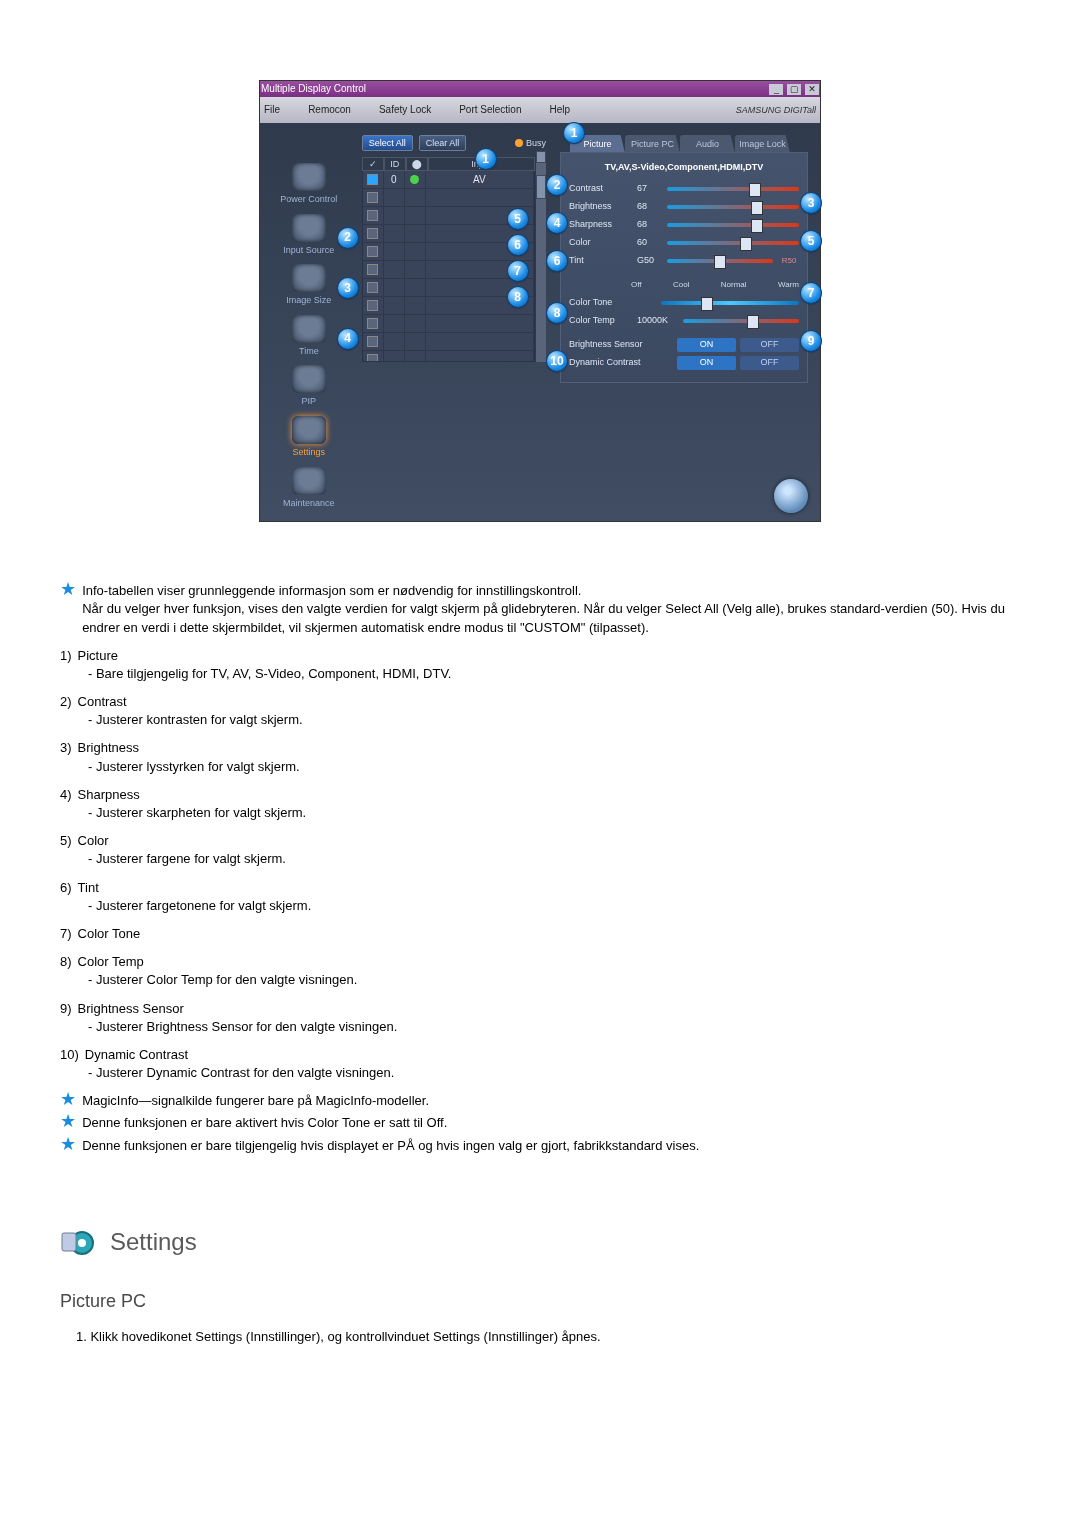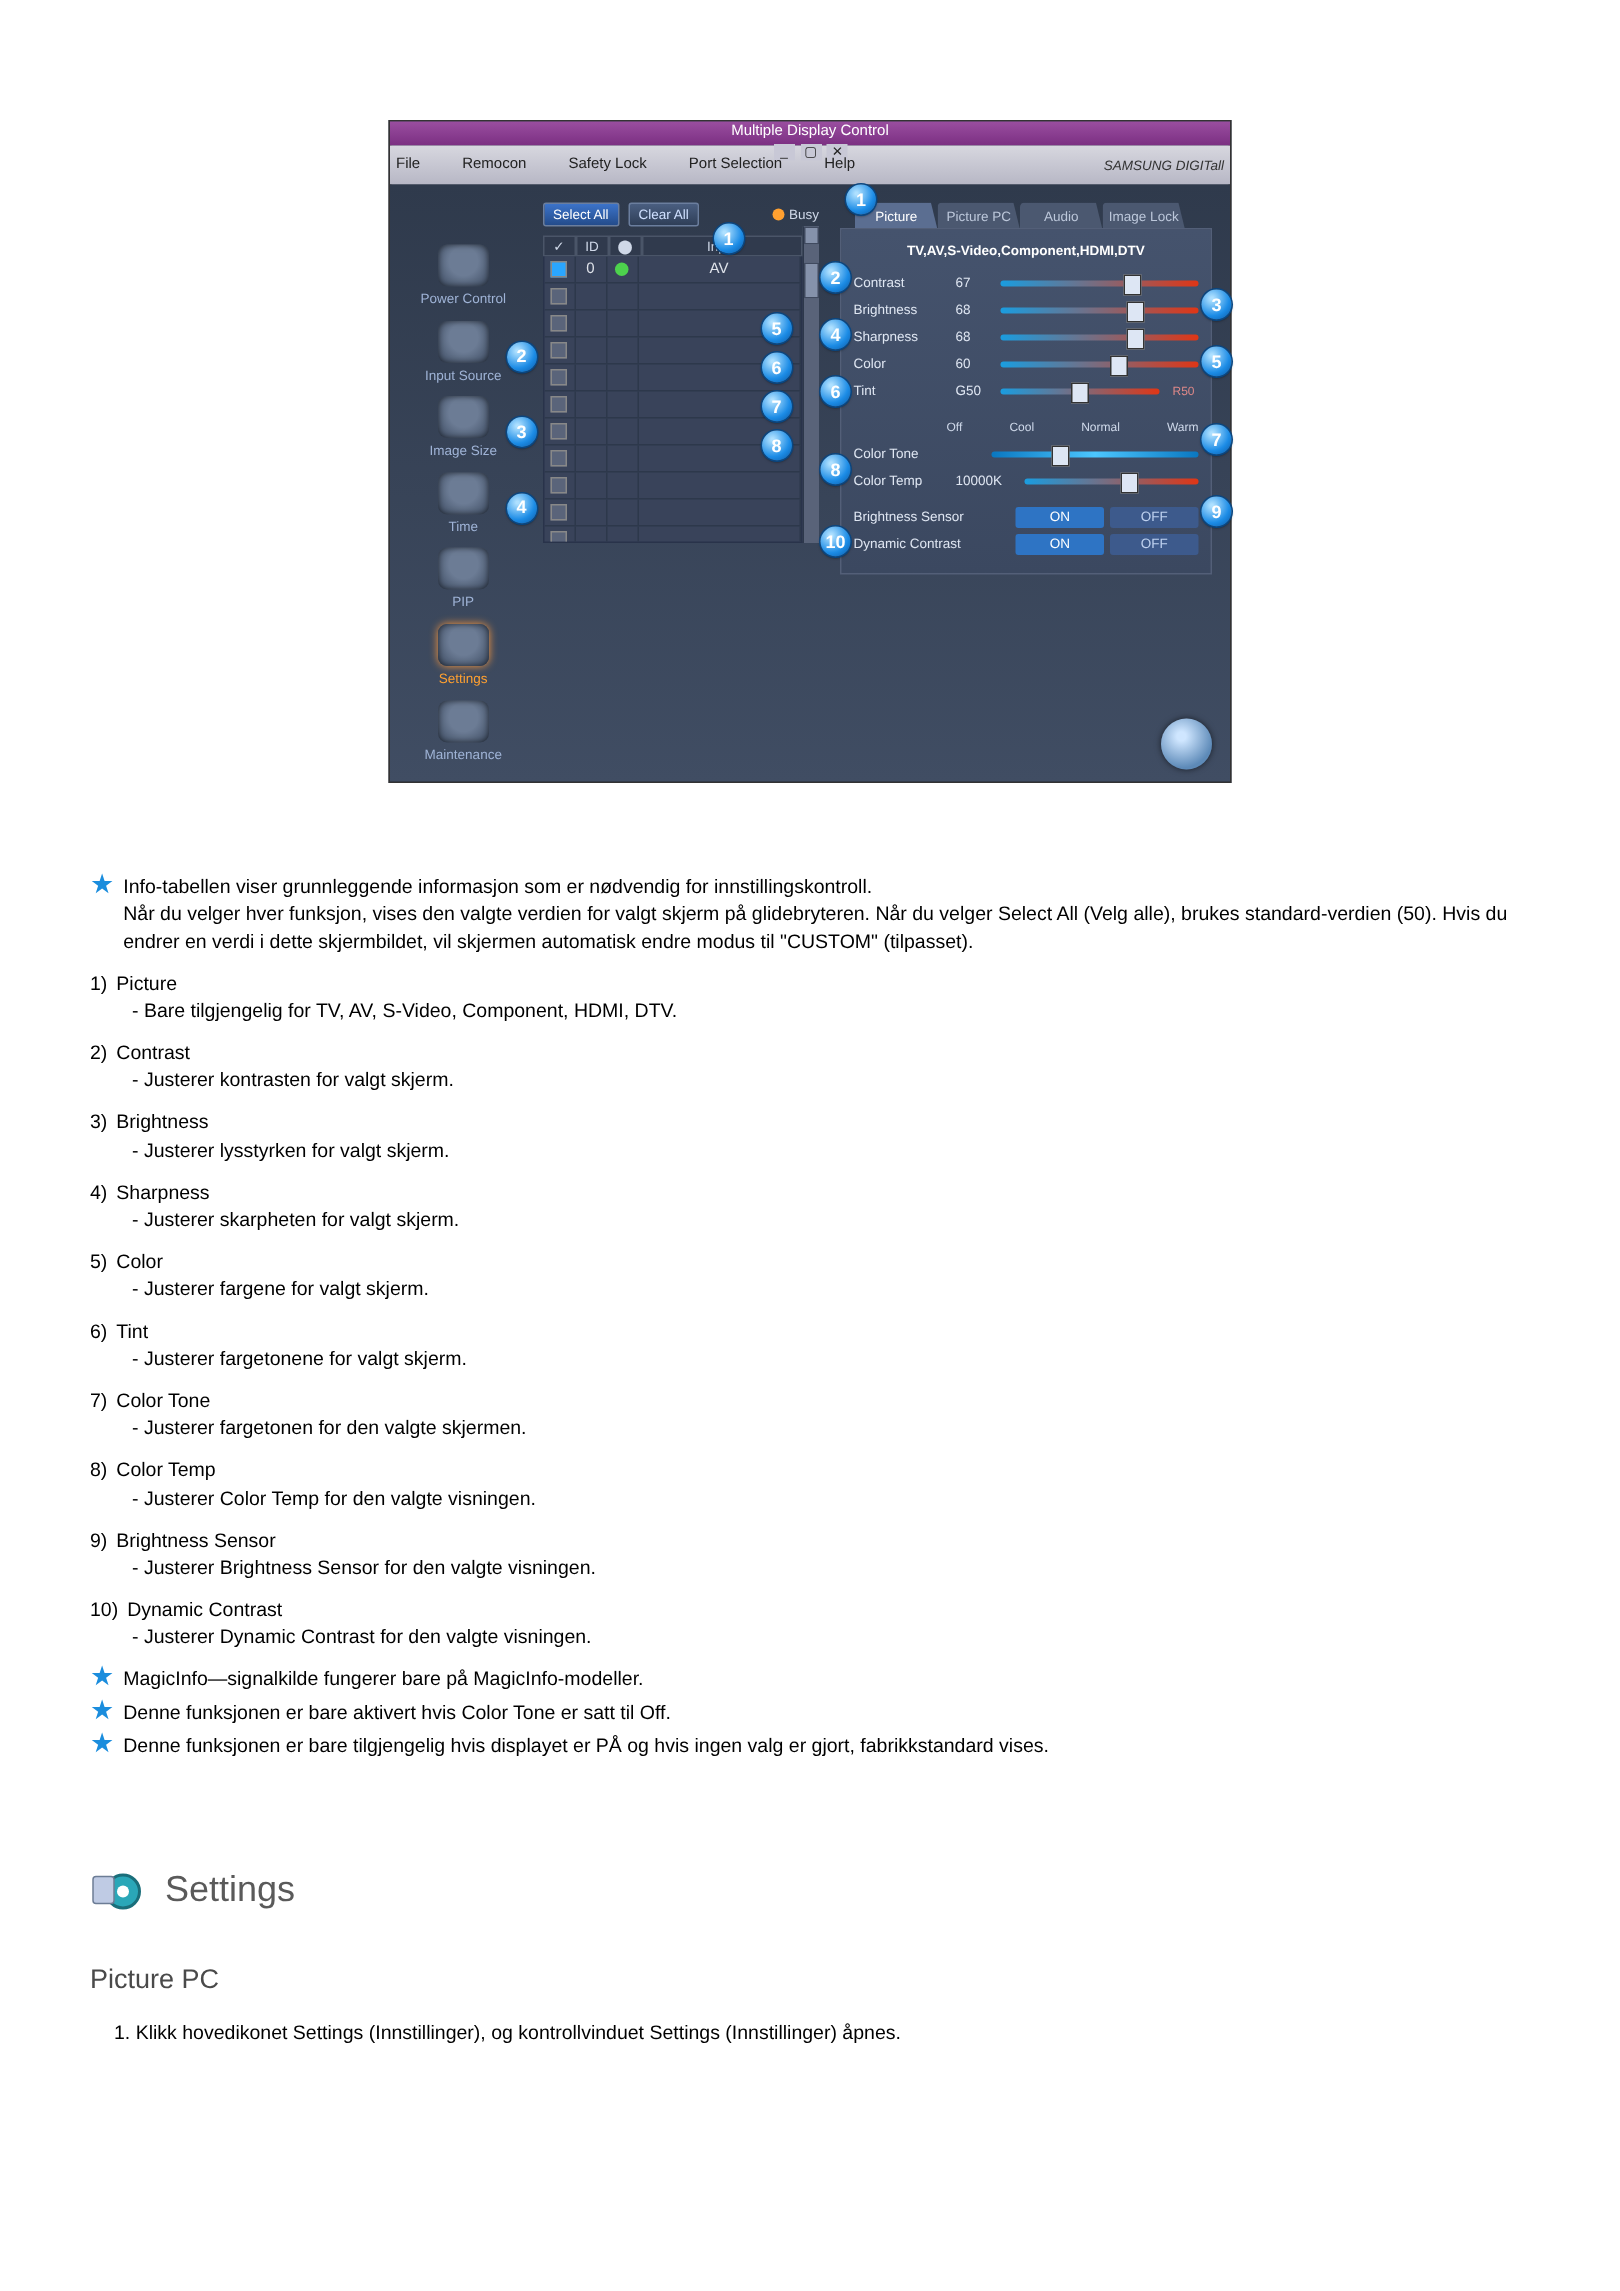--- a/index.html
+++ b/index.html
@@ -27,23 +27,22 @@
     color: #dfe3ea;
     position: relative;
     box-shadow: 0 0 0 1px #000 inset;
   }
   .titlebar {
     height: 16px;
     background: linear-gradient(#9a4ea0,#7b2f82);
     color: #fff;
     display: flex;
     align-items: center;
-    padding: 0 20px;
+    padding: 0 1px;
     font-size: 10px;
-    flex-direction: column;
   }
   .titlebar .title { flex: 1; }
   .titlebar .win-btns span {
     display: inline-block;
     width: 14px; height: 11px;
     background: #c8c8d6;
     margin-left: 1px;
     font-size: 9px; line-height: 11px; text-align: center; color:#222;
   }
   .menubar {
@@ -514,21 +513,20 @@
             <span>6)</span>
             <span>Tint</span>
           </div>
         <div class="num-sub">- Justerer fargetonene for valgt skjerm.</div>
       </li>
       <li>
         <div class="num-head">
             <span>7)</span>
             <span>Color Tone</span>
           </div>
-        <div class="num-sub">- Justerer fargetonen for den valgte skjermen.</div>
       </li>
       <li>
         <div class="num-head">
             <span>8)</span>
             <span>Color Temp</span>
           </div>
         <div class="num-sub">- Justerer Color Temp for den valgte visningen.</div>
       </li>
       <li>
         <div class="num-head">

